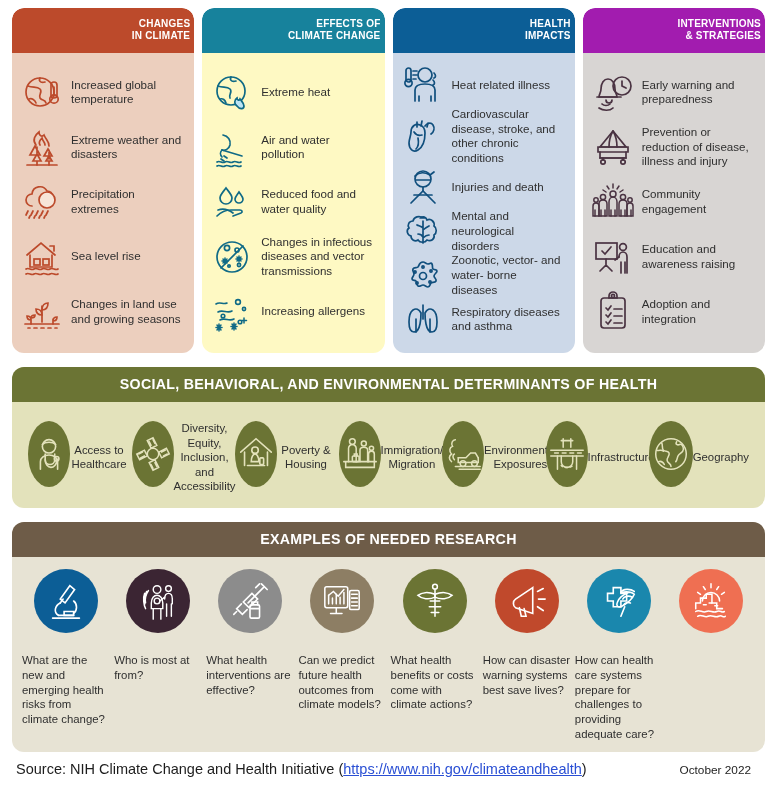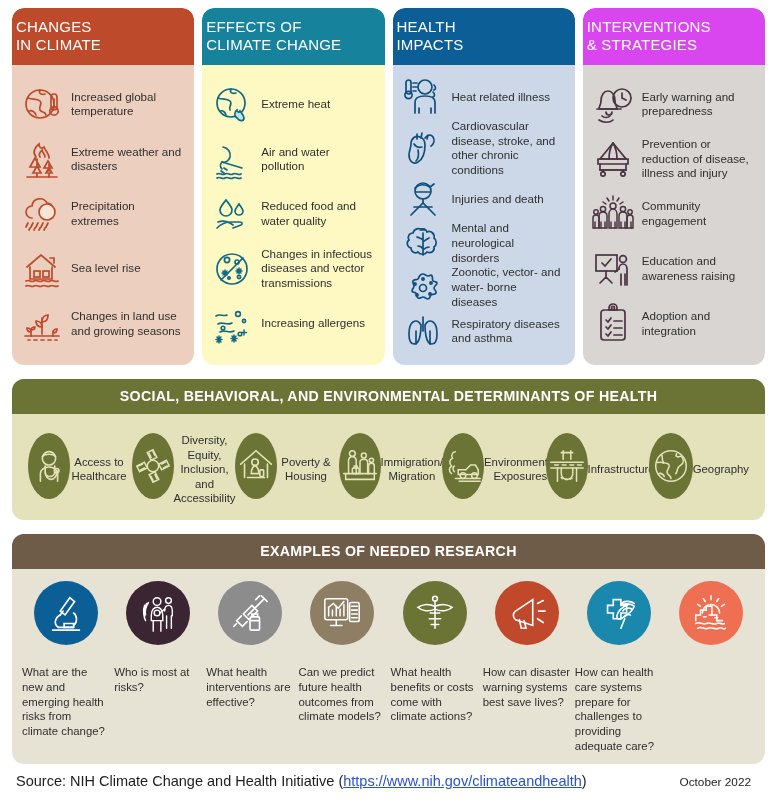--- a/index.html
+++ b/index.html
@@ -9,22 +9,22 @@
     font-family: "Liberation Sans", sans-serif;
     color: #333333;
     overflow: hidden;
   }
   .page { position: relative; width: 777px; height: 808px; padding: 8px 12px 0 12px; }
 
   
   .columns { display: flex; gap: 8px; align-items: flex-start; }
   .col { flex: 1 1 0; border-radius: 12px; overflow: hidden; min-width: 0; }
   .col-head {
-    color: #ffffff; text-align: left;
-    font-size: 15px; font-weight: normal; line-height: 1.2;
+    color: #ffffff; text-align: right;
+    font-size: 10px; font-weight: bold; line-height: 1.2;
     letter-spacing: .2px;
     padding: 10px 4px 11px 4px;
     border-radius: 12px 12px 0 0;
   }
   .col-body { padding: 12px 10px 14px 8px; display: flex; flex-direction: column; }
   .col-body.c1 { background: #eccfbe; height: 300px; justify-content: space-around; }
   .col-body.c2 { background: #fef9c3; height: 300px; justify-content: space-around; }
   .col-body.c3 { background: #ccd8e8; height: 300px; justify-content: space-between; padding-top: 10px; }
   .col-body.c4 { background: #d8d5d3; height: 300px; justify-content: space-around; }
 
@@ -297,21 +297,21 @@
               <path d="M15 22v13M29 22v13"></path>
             </svg>
           </span>
           <span class="txt">Respiratory diseases and asthma</span>
         </div>
 
       </div>
     </div>
 
     <div class="col">
-      <div class="col-head" style="background:#d946ef">INTERVENTIONS<br>&amp; STRATEGIES</div>
+      <div class="col-head" style="background:#a21caf">INTERVENTIONS<br>&amp; STRATEGIES</div>
       <div class="col-body c4">
 
         <div class="row">
           <span class="ico">
             <svg viewBox="0 0 44 44" fill="none" stroke="#4a3342" stroke-width="1.7" stroke-linecap="round">
               <path d="M8 27c0-3 2-4 2-8 0-6 3-10 7-10s7 4 7 10c0 4 2 5 2 8z"></path>
               <path d="M6 27h24M15 30a3 3 0 006 0"></path>
               <circle cx="31" cy="16" r="9"></circle>
                 <path d="M31 11v5l4 2"></path>
               <path d="M11 34c2 2 6 2 8 0M8 38c4 3 11 3 14 0"></path>
@@ -520,21 +520,21 @@
             <circle cx="21" cy="10" r="4"></circle>
               <path d="M15 24c0-5 3-8 6-8s6 3 6 8v6h-12z"></path>
             <path d="M17 30v11M25 30v11"></path>
             <circle cx="21" cy="22" r="3"></circle>
             <circle cx="33" cy="9" r="3"></circle>
               <path d="M29 20c0-4 2-6 4-6s4 2 4 6v5M31 25v13M36 25v13"></path>
             <path d="M29 18l-5 4"></path>
             <path d="M10 12c-2 4-3 9-2 14M8 14c-2 5-1 12 1 16M12 11c-2 3-4 8-3 13"></path>
           </svg>
         </span>
-        <span class="cap">Who is most at risks?</span>
+        <span class="cap">Who is most at from?</span>
       </div>
 
       <div class="cell2">
         <span class="disc big" style="background:#8c8c8c">
           <svg width="42" height="42" viewBox="0 0 44 44" fill="none" stroke="#fff" stroke-width="1.7" stroke-linecap="round">
             <path d="M34 4l6 6M36 8l-16 16M32 4l-4 4"></path>
             <path d="M24 14l6 6-9 9-6-6z"></path>
             <path d="M13 25l-5 5 6 6 5-5"></path>
             <path d="M8 33l-3 3"></path>
             <rect x="22" y="26" width="10" height="14" rx="1.5"></rect>

